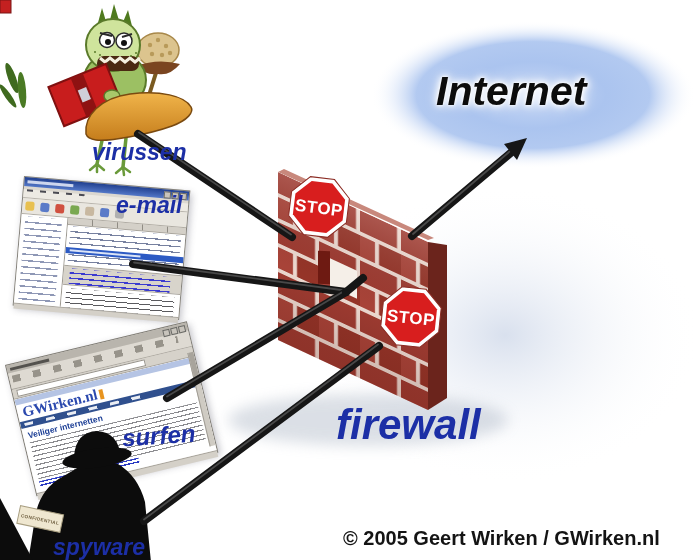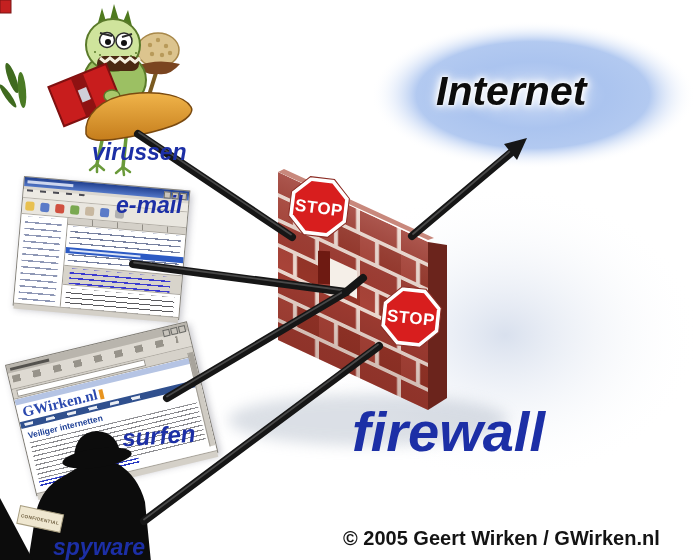--- a/index.html
+++ b/index.html
@@ -7,21 +7,21 @@
          font-family:"Liberation Sans",sans-serif;}
   .abs{position:absolute;}
   svg{display:block;}
   .lbl{position:absolute;font-style:italic;font-weight:bold;color:#1c2fa6;
        white-space:nowrap;line-height:1;letter-spacing:0;}
   .lbl-sm{font-size:23px;}
   #lbl-virussen{left:64px;top:141px;margin-left:28px;}
   #lbl-email{left:116px;top:194px;}
   #lbl-surfen{left:122px;top:424px;font-size:24px;transform:rotate(-4deg);}
   #lbl-spyware{left:53px;top:536px;}
-  #lbl-firewall{left:352px;top:404px;font-size:56px;}
+  #lbl-firewall{left:336px;top:404px;font-size:42px;}
   #lbl-internet{left:436px;top:68px;font-size:41px;font-style:italic;font-weight:bold;color:#0c0c0c;
       text-shadow:0 0 3px #fff,0 0 6px #fff,0 0 10px #fff,0 0 14px #fff;}
   #copyright{left:343px;top:527px;font-size:20px;font-weight:bold;color:#141414;}
 
   
   #email-win{left:24px;top:176px;width:165px;height:128px;transform:rotate(5deg);
      transform-origin:top left;background:#dcd8d0;border:1px solid #84827c;
      box-shadow:2px 3px 7px rgba(60,60,80,.3);}
   #email-win .titlebar{height:9px;background:linear-gradient(#21408f,#5478c8);position:relative;}
   #email-win .titlebar .tdash{position:absolute;left:3px;top:3px;width:46px;height:3px;background:#cdd6ee;}

